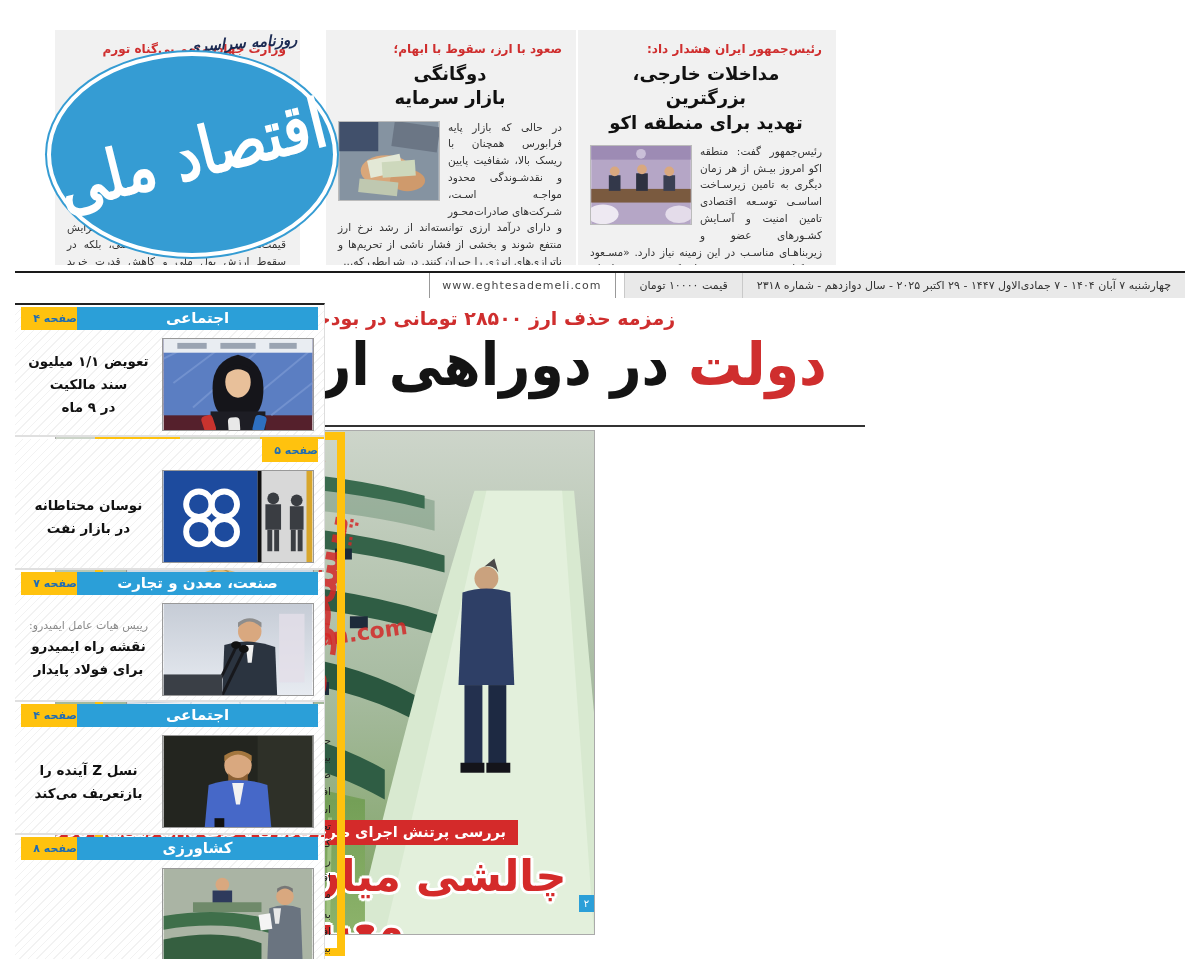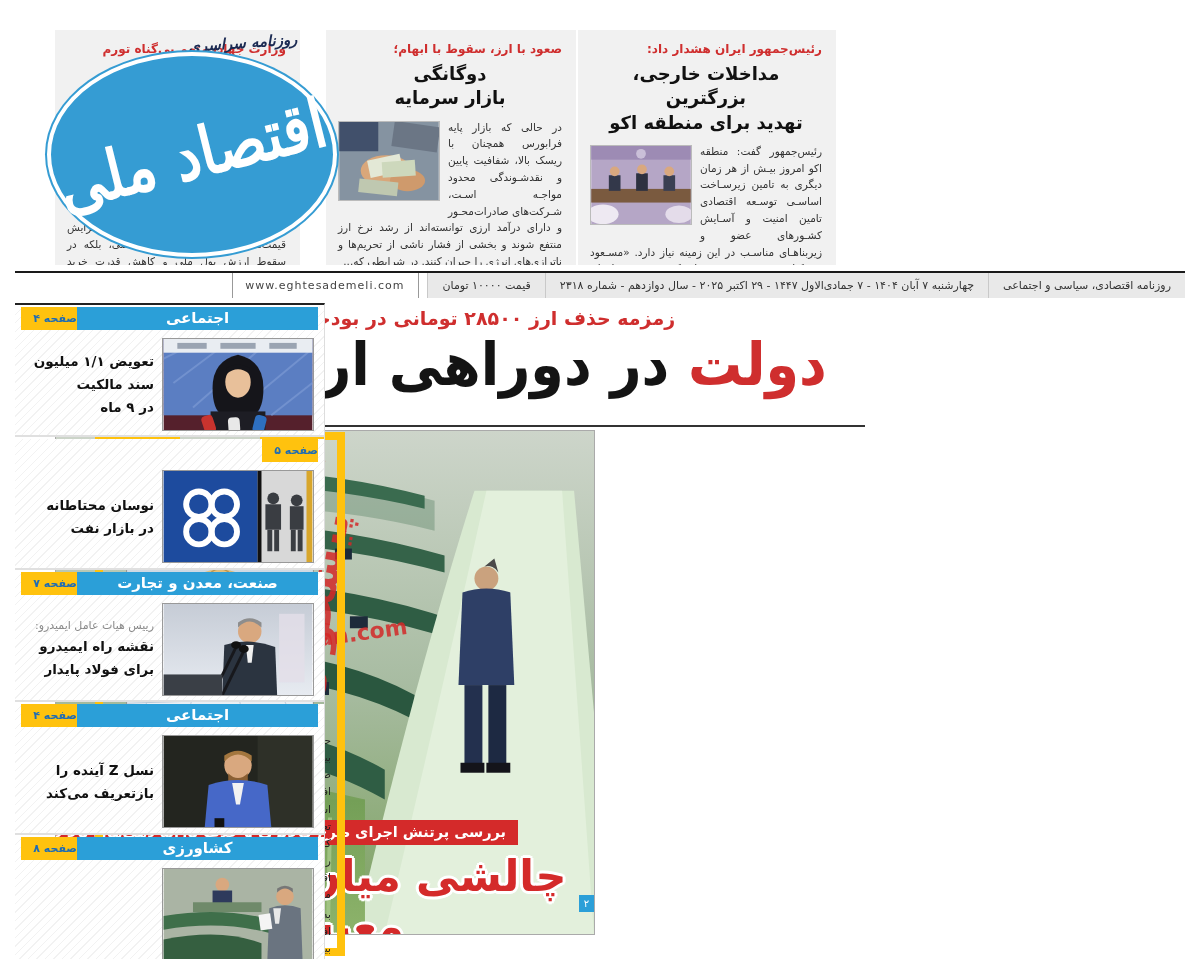--- a/index.html
+++ b/index.html
@@ -56,21 +56,21 @@
   #center .body { font-size:10.6px; color:#222; text-align:justify; line-height:1.62; direction:rtl; }
 
   
   #sidebar { position:absolute; left:15px; top:303px; width:310px; border-top:2px solid #222; border-right:1px solid #ddd; }
   .sb-item { height:130.4px; position:relative; background:repeating-linear-gradient(135deg, #fff 0 5px, #f2f2f2 5px 6px); border-bottom:2px solid #e0e0e0; }
   .sb-head { display:flex; direction:rtl; height:23px; margin:2px 6px 0; }
   .sb-tab  { order:2; width:56px; background:#ffc20e; color:#1e6cb5; font-size:11px; font-weight:bold; line-height:23px; }
   .sb-bar  { order:1; flex:1; background:#2b9fd8; color:#fff; font-size:15px; font-weight:bold; text-align:center; line-height:23px; }
   .sb-row { display:flex; direction:rtl; padding:8px 10px 0 8px; gap:8px; align-items:center; }
   .sb-pic { width:152px; height:93px; border:1px solid #999; flex:0 0 auto; }
-  .sb-txt { flex:1; text-align:right; }
+  .sb-txt { flex:1; text-align:center; }
   .sb-kicker { color:#8a8a8a; font-size:11px; line-height:1.5; }
   .sb-title { color:#111; font-size:13.5px; font-weight:bold; line-height:1.7; white-space:pre-line; }
 </style>
 </head>
 <body>
 
 <div id="page">
 
   <div class="topbox" style="right:900px; width:245px;">
     <div class="kicker">وزارت جهاد، متهمِ بی‌گناه تورم</div>
@@ -153,21 +153,20 @@
   </div>
 
   <div id="masthead">
     <div class="script">روزنامه سراسری</div>
     <div class="ellipse">
       <span class="logotext">اقتصاد ملی</span>
     </div>
   </div>
 
   <div id="infobar">
-    <div class="seg gray">روزنامه اقتصادی، سیاسی و اجتماعی</div>
     <div class="seg gray">چهارشنبه ۷ آبان ۱۴۰۴ - ۷ جمادی‌الاول ۱۴۴۷ - ۲۹ اکتبر ۲۰۲۵ - سال دوازدهم - شماره ۲۳۱۸</div>
     <div class="seg gray">قیمت ۱۰۰۰۰ تومان</div>
     <div class="seg white">www.eghtesademeli.com</div>
   </div>
 
   <div id="lead">
     <div class="kicker">زمزمه حذف ارز ۲۸۵۰۰ تومانی در بودجه ۱۴۰۵؛</div>
     <div class="big">
       <span class="red">دولت</span><span class="black"> در دوراهی ارز و تورم</span>
     </div>

